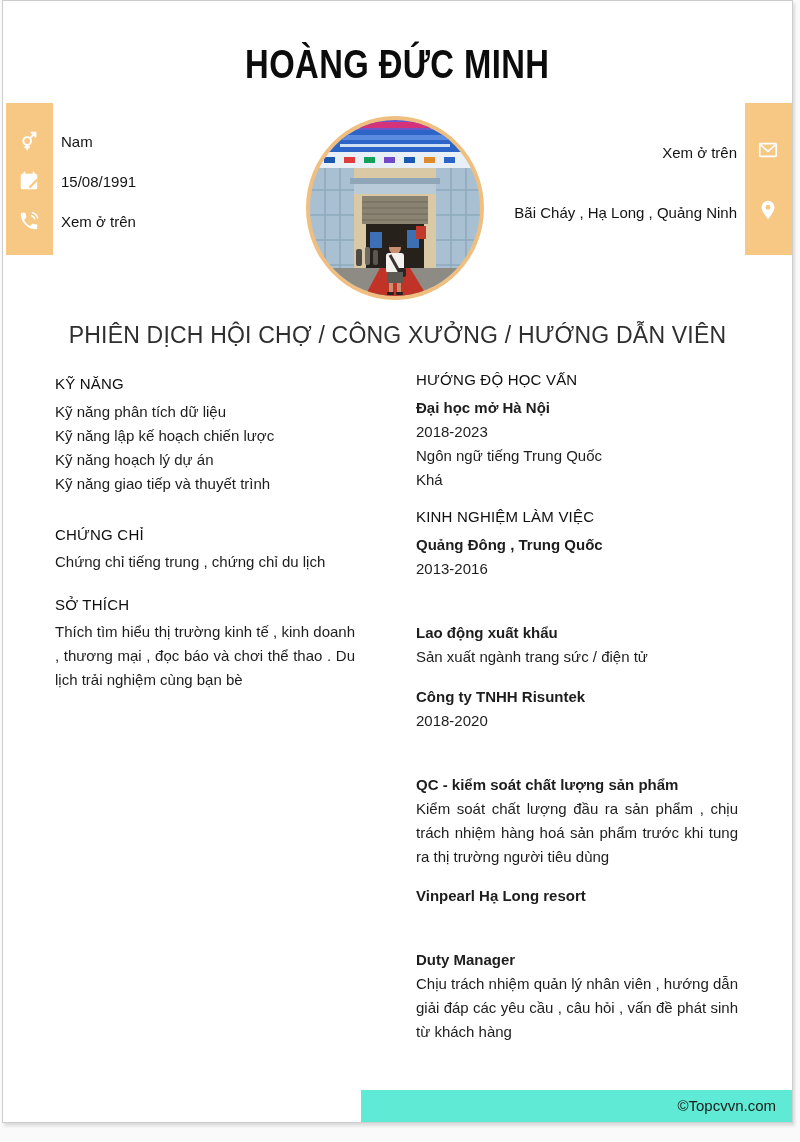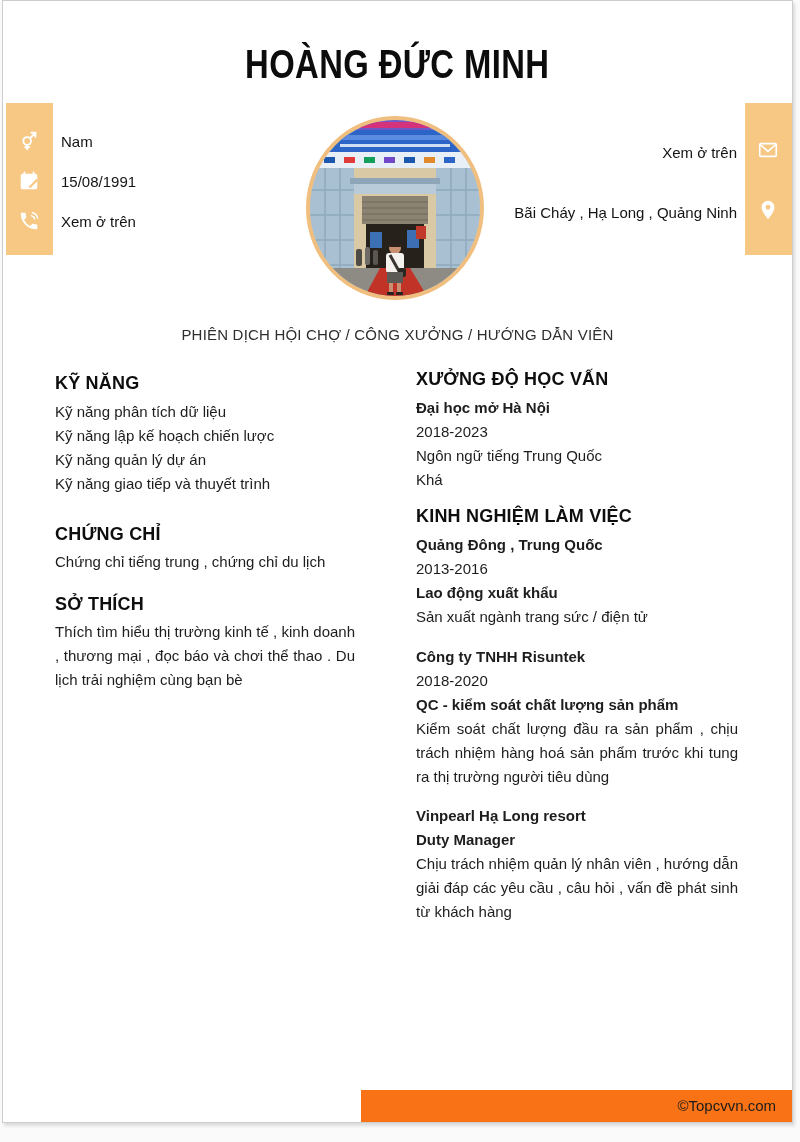--- a/index.html
+++ b/index.html
@@ -24,38 +24,38 @@
   .contact-text { font-size:15px; line-height:21px; color:#141414; white-space:nowrap; }
   .c-left { left:58px; }
   .c-right { right:55px; text-align:right; }
 
   
   .photo { left:303px; top:115px; width:178px; height:184px; border-radius:50%;
            border:4px solid #F0BE7E; overflow:hidden; background:#D8C8A2; }
   .photo svg { display:block; width:100%; height:100%; }
 
   
-  .subtitle { top:321px; left:0; width:100%; text-align:center; font-size:15px;
+  .subtitle { top:321px; left:0; width:100%; text-align:center; font-size:23px;
               line-height:26px; color:#2e2e2e; letter-spacing:.2px; }
 
   
   .col { font-size:15px; line-height:24px; }
   .col-left  { left:52px;  top:371px; width:300px; }
   .col-right { left:413px; top:367px; width:322px; }
-  .sec-h { font-size:18px; font-weight:bold; line-height:23px; color:#0e0e0e; letter-spacing:.2px; }
+  .sec-h { font-size:15px; font-weight:normal; line-height:23px; color:#0e0e0e; letter-spacing:.2px; }
   .line { line-height:24px; }
-  .b { font-weight:bold; }
+  .b { font-weight:bold;margin-top:40px; }
   .i { }
   .just { text-align:justify; }
   .nowrap { white-space:nowrap; }
   .mt5 { margin-top:5px; } .mt4 { margin-top:4px; } .mt13 { margin-top:13px; }
   .mt16 { margin-top:16px; } .mt15 { margin-top:15px; } .mt17 { margin-top:27px; } .mt19 { margin-top:19px; }
 
   
-  .footer-bar { left:358px; top:1089px; width:431px; height:32px; background:#f97316;
+  .footer-bar { left:358px; top:1089px; width:431px; height:32px; background:#5eead4;
                 text-align:right; padding-right:16px; font-size:15px; line-height:32px; color:#1b1b1b; }
 </style>
 </head>
 <body>
 
 <div class="canvas">
   <div class="page">
 
     <div class="abs title-wrap">
       <span class="title">HOÀNG ĐỨC MINH</span>
@@ -151,33 +151,33 @@
       </span>
     </div>
 
     <div class="abs subtitle">PHIÊN DỊCH HỘI CHỢ / CÔNG XƯỞNG / HƯỚNG DẪN VIÊN</div>
 
     <div class="abs col col-left">
       <div class="sec-h">KỸ NĂNG</div>
       <div class="mt5">
         <div class="line nowrap">Kỹ năng phân tích dữ liệu</div>
         <div class="line nowrap">Kỹ năng lập kế hoạch chiến lược</div>
-        <div class="line nowrap">Kỹ năng quản lý dự án</div>
+        <div class="line nowrap">Kỹ năng hoạch lý dự án</div>
         <div class="line nowrap">Kỹ năng giao tiếp và thuyết trình</div>
       </div>
 
       <div class="sec-h mt17">CHỨNG CHỈ</div>
       <div class="line mt4 nowrap">Chứng chỉ tiếng trung , chứng chỉ du lịch</div>
 
       <div class="sec-h mt19">SỞ THÍCH</div>
       <div class="line mt4 just">Thích tìm hiểu thị trường kinh tế , kinh doanh , thương mại , đọc báo và chơi thể thao . Du lịch trải nghiệm cùng bạn bè</div>
     </div>
 
     <div class="abs col col-right">
-      <div class="sec-h">XƯỞNG ĐỘ HỌC VẤN</div>
+      <div class="sec-h">HƯỚNG ĐỘ HỌC VẤN</div>
       <div>
         <div class="line b mt5">Đại học mở Hà Nội</div>
         <div class="line i">2018-2023</div>
         <div class="line">Ngôn ngữ tiếng Trung Quốc</div>
         <div class="line">Khá</div>
       </div>
 
       <div class="sec-h mt13">KINH NGHIỆM LÀM VIỆC</div>
 
       <div>

